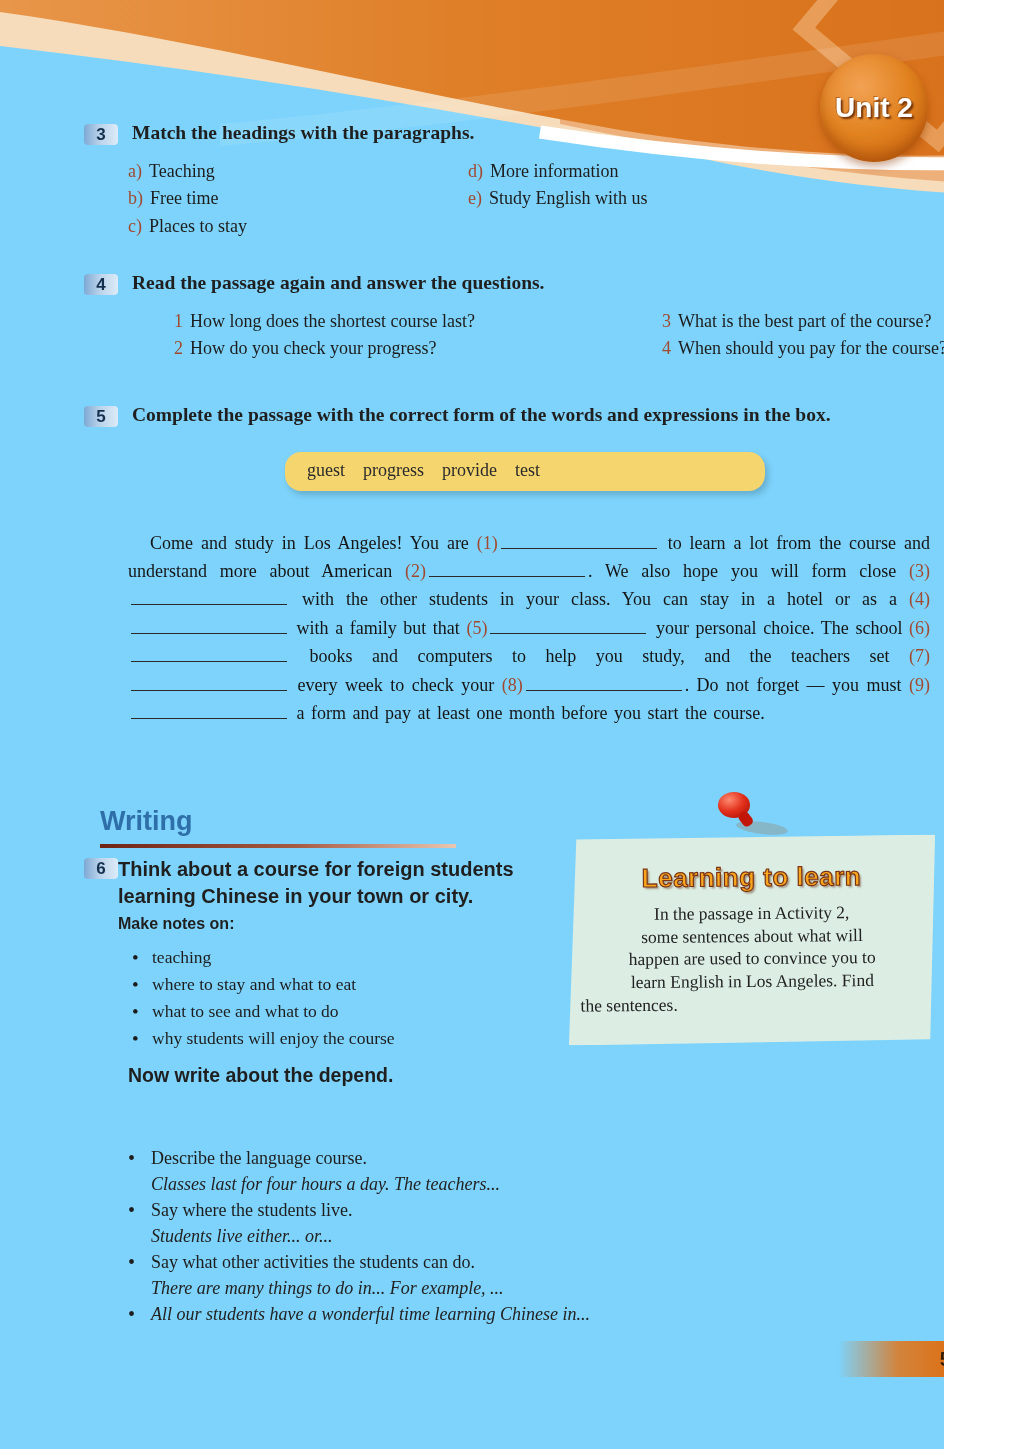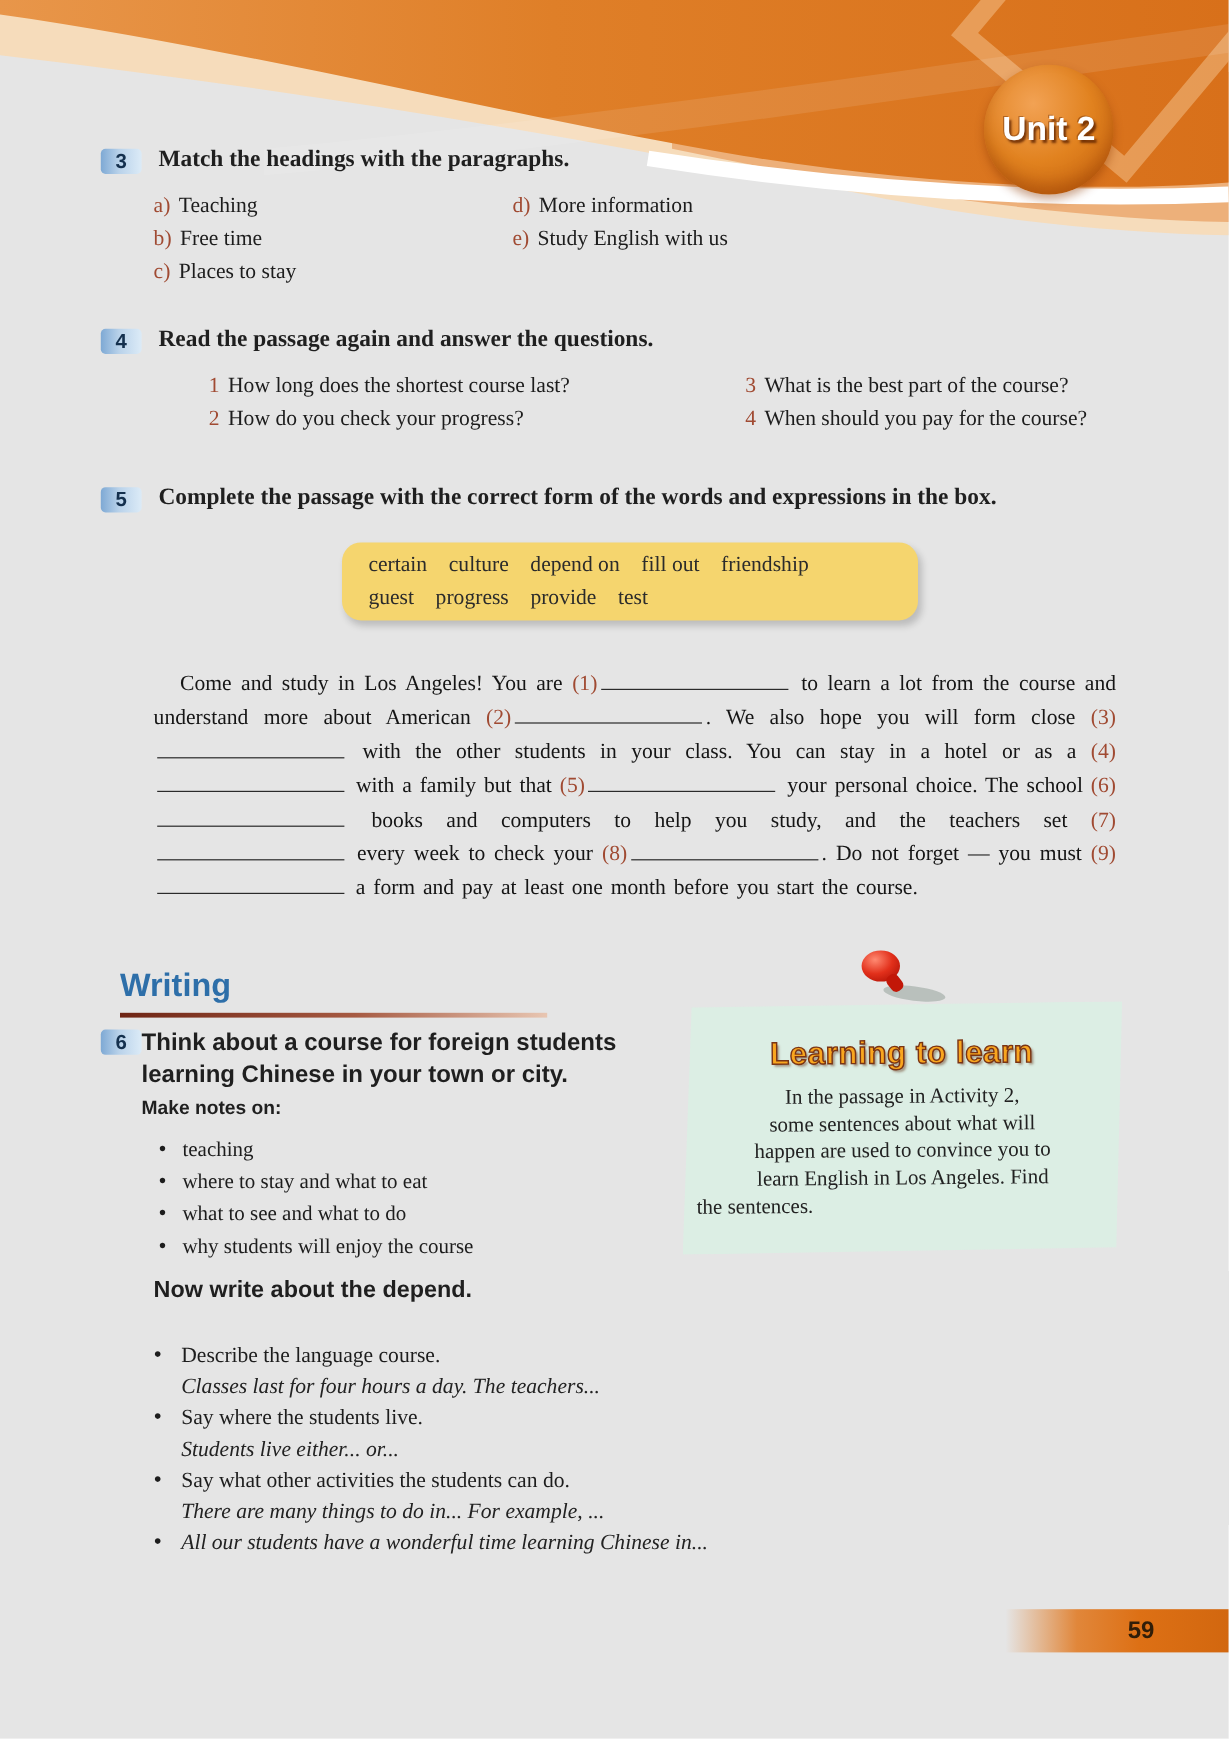--- a/index.html
+++ b/index.html
@@ -1,36 +1,36 @@
 <!DOCTYPE html>
 <html><head>
 <meta charset="utf-8">
 <style>
   html,body{margin:0;padding:0;background:#ffffff;}
-  .page{position:relative;width:1024px;height:1449px;background:#e5e5e5;overflow:hidden;
+  .page{position:relative;width:944px;height:1449px;background:#7dd3fc;overflow:hidden;
         font-family:"Liberation Serif", serif;color:#1d1d1d;}
   
   .header-svg{position:absolute;left:0;top:0;}
   .unit-badge{position:absolute;left:820px;top:54px;width:108px;height:108px;border-radius:50%;
       background:radial-gradient(circle at 38% 30%, #f2a254 0%, #e1821f 48%, #c05c0a 100%);
       box-shadow:0 4px 8px rgba(140,55,0,.45), inset 0 -8px 12px rgba(130,45,0,.35);
       display:flex;align-items:center;justify-content:center;}
   .unit-badge span{font-family:"Liberation Sans",sans-serif;font-weight:700;font-size:28px;color:#fff;
       text-shadow:2px 2px 2px rgba(95,35,0,.85), -1px -1px 0 rgba(95,35,0,.4);}
   
   .ex{position:absolute;}
   .ex-head{display:flex;align-items:flex-start;}
   .numbox{flex:0 0 34px;height:21px;margin-top:2px;border-radius:4px;
       background:linear-gradient(to right,#7ea9d4 0%,#b9d2ea 45%,#dcebf7 100%);
       font-family:"Liberation Sans",sans-serif;font-weight:700;font-size:17px;color:#14304e;
       text-align:center;line-height:21px;}
   .ex-title{margin-left:14px;font-family:Liberation Serif, serif;font-weight:700;
       font-size:19.5px;color:#1f1f1f;white-space:nowrap;}
   .key{color:#a04a32;margin-right:7px;}
-  .listcols{display:flex;margin-left:44px;margin-top:13px;font-size:18px;line-height:27.4px;}
+  .listcols{display:flex;margin-left:44px;margin-top:13px;font-size:18px;line-height:27.4px;gap:41px;}
   .lc1-ex3{width:299px;}
   .lc1-ex4{width:447px;margin-left:46px;}
   
   .wordbox{margin-left:201px;margin-top:25px;width:458px;padding:5px 0 7px 22px;
       background:#f5d56e;border-radius:16px;box-shadow:3px 4px 6px rgba(0,0,0,.18);
       font-size:18px;line-height:26.5px;color:#2b2b2b;}
   .passage{margin-left:44px;margin-top:38px;width:802px;text-align:justify;text-indent:22px;
       font-size:18px;line-height:28.4px;word-spacing:2px;color:#151515;}
   .pnum{color:#a04a32;}
   .blank{display:inline-block;width:156px;height:2px;border-bottom:1.6px solid #2a2a2a;
@@ -52,21 +52,21 @@
   .note-title{margin-top:26px;text-align:center;font-family:"Liberation Sans",sans-serif;
       font-weight:800;font-size:26px;color:#f9a61f;letter-spacing:.5px;
       -webkit-text-stroke:1.2px #7a3414;text-shadow:2px 2px 2px rgba(90,40,10,.45);}
   .note-lines{margin-top:9px;font-size:17.5px;line-height:22.7px;color:#222;}
   .note-lines div{text-align:center;}
   .note-lines div.last{text-align:left;padding-left:12px;}
   .pushpin{position:absolute;left:700px;top:790px;z-index:5;}
   
   .now-head{position:absolute;left:128px;top:1064px;font-family:"Liberation Sans",sans-serif;
       font-weight:700;font-size:19.5px;color:#1f1f1f;}
-  .write-items{position:absolute;left:128px;top:1116px;width:720px;font-size:18px;line-height:26px;}
+  .write-items{position:absolute;left:128px;top:1145px;width:720px;font-size:18px;line-height:26px;}
   .wi{position:relative;padding-left:23px;}
   .wi::before{content:"\2022";position:absolute;left:0;top:0;font-size:20px;}
   .wi .ex-line{font-style:italic;color:#222;}
   
   .footer-bar{position:absolute;left:838px;top:1341px;width:186px;height:36px;
       background:linear-gradient(to right,rgba(224,120,32,0) 0%,rgba(224,118,28,.85) 32%,#dd7015 60%,#d2670f 100%);}
   .footer-bar span{position:absolute;right:62px;top:0;line-height:36px;
       font-family:"Liberation Sans",sans-serif;font-weight:700;font-size:20px;color:#301d08;}
 </style>
 </head>
@@ -128,21 +128,20 @@
       </div>
     </div>
   </div>
 
   <div class="ex" style="left:84px;top:404px;width:890px;">
     <div class="ex-head">
       <div class="numbox">5</div>
       <div class="ex-title">Complete the passage with the correct form of the words and expressions in the box.</div>
     </div>
     <div class="wordbox">
-      <div>certain culture depend on fill out friendship</div>
       <div>guest progress provide test</div>
     </div>
     <div class="passage"><span>Come and study in Los Angeles! You are </span><span class="pnum">(1)</span><span class="blank"></span><span> to learn a lot from the course and understand more about American </span><span class="pnum">(2)</span><span class="blank"></span><span>. We also hope you will form close </span><span class="pnum">(3)</span><span class="blank"></span><span> with the other students in your class. You can stay in a hotel or as a </span><span class="pnum">(4)</span><span class="blank"></span><span> with a family but that </span><span class="pnum">(5)</span><span class="blank"></span><span> your personal choice. The school </span><span class="pnum">(6)</span><span class="blank"></span><span> books and computers to help you study, and the teachers set </span><span class="pnum">(7)</span><span class="blank"></span><span> every week to check your </span><span class="pnum">(8)</span><span class="blank"></span><span>. Do not forget — you must </span><span class="pnum">(9)</span><span class="blank"></span><span> a form and pay at least one month before you start the course.</span></div>
   </div>
 
   <div class="writing-head">Writing</div>
   <div class="writing-rule"></div>
 
   <div class="ex" style="left:84px;top:856px;width:480px;">
     <div class="ex-head">

